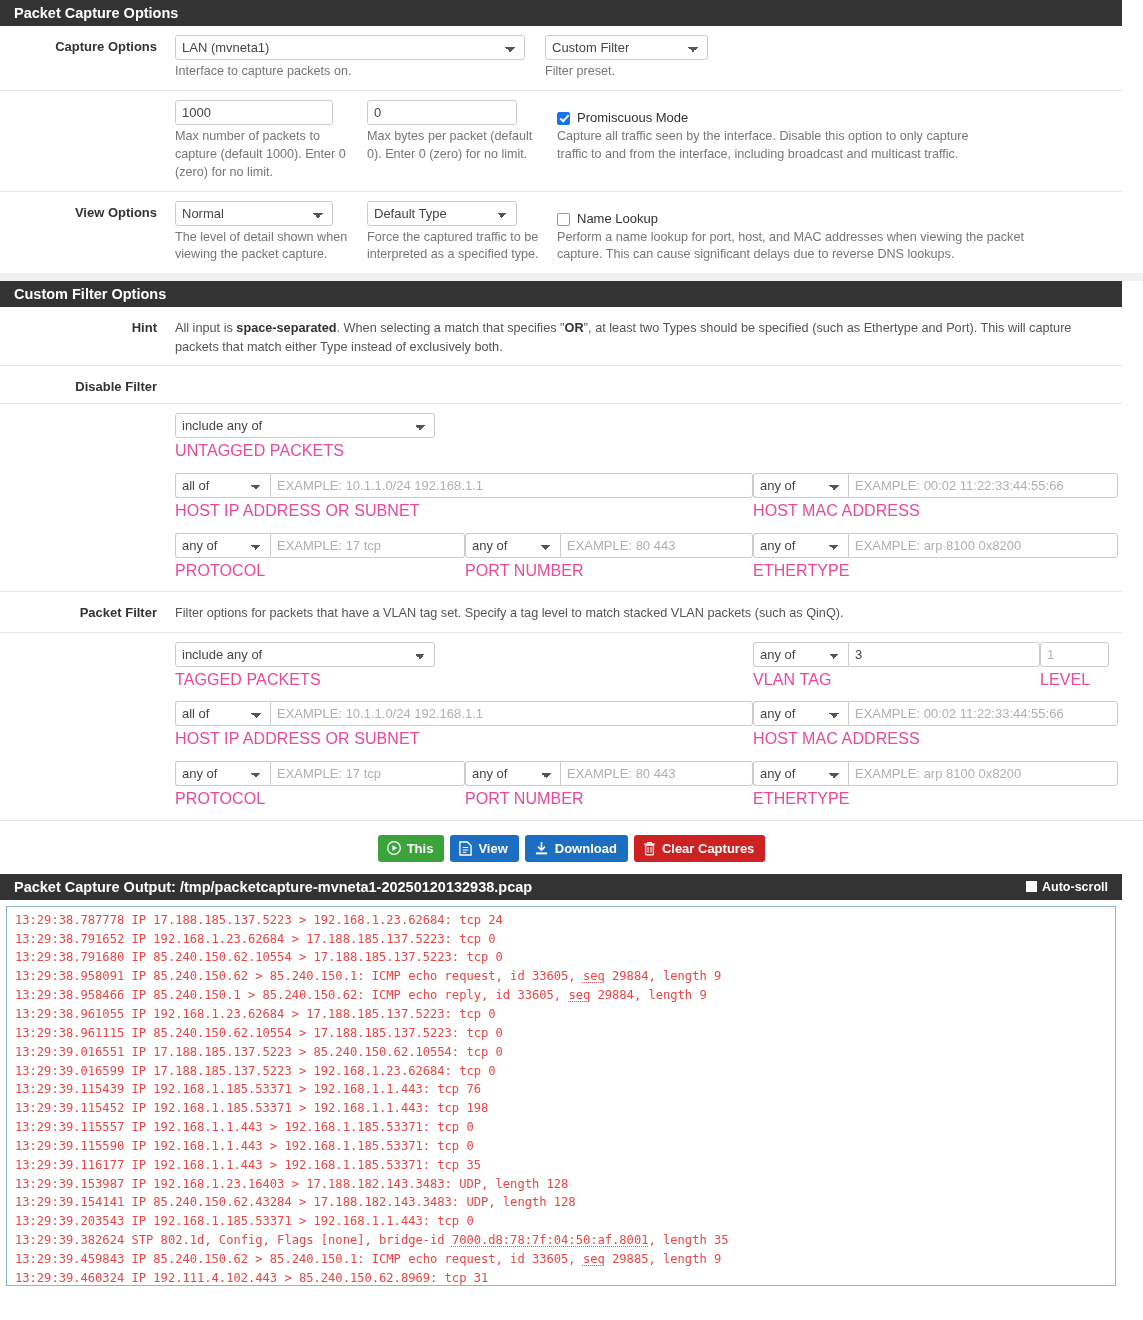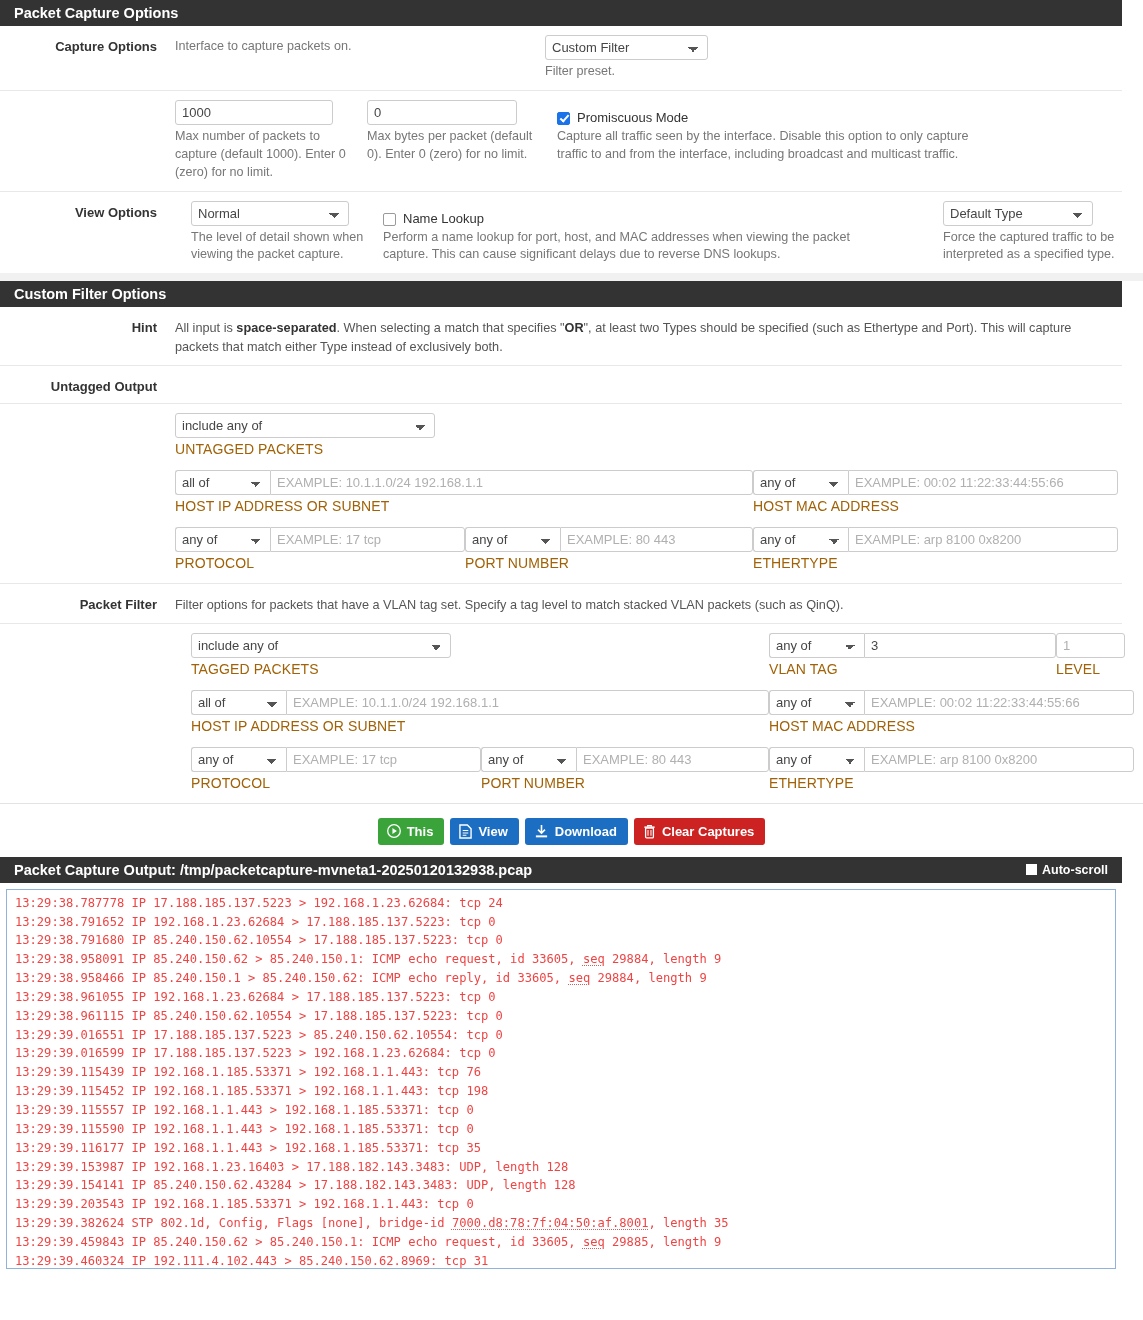--- a/index.html
+++ b/index.html
@@ -36,21 +36,21 @@
     background: #ffffff;
     display: inline-block;
   }
 
   .row {
     display: flex;
     border-bottom: 1px solid #e8e8e8;
     padding: 9px 0 9px 0;
     box-sizing: border-box;
   }
-  .row.noborder { border-bottom: none; gap: 16px; }
+  .row.noborder { border-bottom: none; }
   .row-label {
     width: 175px;
     min-width: 175px;
     text-align: right;
     padding-right: 18px;
     box-sizing: border-box;
     font-size: 13px;
     font-weight: bold;
     color: #333;
     padding-top: 4px;
@@ -87,22 +87,22 @@
   input.ctl::placeholder { color: #b0b0b0; }
 
   .helptext {
     font-size: 12.6px;
     color: #777777;
     line-height: 1.42;
     margin-top: 3px;
     padding-right: 8px;
   }
   .helptext.upper {
-    font-size: 14px;
-    color: #a16207;
+    font-size: 16px;
+    color: #ec4899;
     letter-spacing: 0.1px;
     margin-top: 2px;
   }
   .desc {
     font-size: 12.7px;
     color: #555;
     line-height: 1.45;
     padding-top: 3px;
     padding-right: 12px;
   }
@@ -219,20 +219,23 @@
 
 <div class="panel">
   <div class="panel-heading">
     <span>Packet Capture Options</span>
   </div>
 
   <div class="row">
     <div class="row-label">Capture Options</div>
     <div class="row-body">
       <div class="field-col" style="width:370px;">
+        <select class="ctl" style="width:350px;">
+          <option>LAN (mvneta1)</option>
+        </select>
         <div class="helptext">Interface to capture packets on.</div>
       </div>
       <div class="field-col" style="width:380px;">
         <select class="ctl" style="width:163px;">
           <option>Custom Filter</option>
         </select>
         <div class="helptext">Filter preset.</div>
       </div>
     </div>
   </div>
@@ -260,53 +263,53 @@
 
   <div class="row noborder">
     <div class="row-label">View Options</div>
     <div class="row-body">
       <div class="field-col" style="width:192px;">
         <select class="ctl" style="width:158px;">
           <option>Normal</option>
         </select>
         <div class="helptext">The level of detail shown when viewing the packet capture.</div>
       </div>
-      <div class="field-col" style="width:560px;">
-        <div class="chk-line">
-          <input type="checkbox" class="bscheck" style="">
-          <span>Name Lookup</span>
-        </div>
-        <div class="helptext" style="max-width:470px;">Perform a name lookup for port, host, and MAC addresses when viewing the packet capture. This can cause significant delays due to reverse DNS lookups.</div>
-      </div>
       <div class="field-col" style="width:190px;">
         <select class="ctl" style="width:150px;">
           <option>Default Type</option>
         </select>
         <div class="helptext">Force the captured traffic to be interpreted as a specified type.</div>
       </div>
+      <div class="field-col" style="width:560px;">
+        <div class="chk-line">
+          <input type="checkbox" class="bscheck" style="">
+          <span>Name Lookup</span>
+        </div>
+        <div class="helptext" style="max-width:470px;">Perform a name lookup for port, host, and MAC addresses when viewing the packet capture. This can cause significant delays due to reverse DNS lookups.</div>
+      </div>
     </div>
   </div>
 </div>
 
 <div class="sep-gap"></div>
 
 <div class="panel">
   <div class="panel-heading">
     <span>Custom Filter Options</span>
   </div>
 
   <div class="row">
     <div class="row-label">Hint</div>
     <div class="row-body">
       <div class="desc" style="max-width:925px;"><span>All input is </span><b>space-separated</b><span>. When selecting a match that specifies "</span><b>OR</b><span>", at least two Types should be specified (such as Ethertype and Port). This will capture packets that match either Type instead of exclusively both.</span></div>
     </div>
   </div>
 
   <div class="row">
-    <div class="row-label">Untagged Output</div>
+    <div class="row-label">Disable Filter</div>
   </div>
 
   <div class="row">
     <div class="row-label"></div>
     <div class="row-body">
       <div class="filtgrid">
 
         <div class="filtrow">
           <div class="cell" style="width:578px;">
             <select class="ctl" style="width:260px;">

